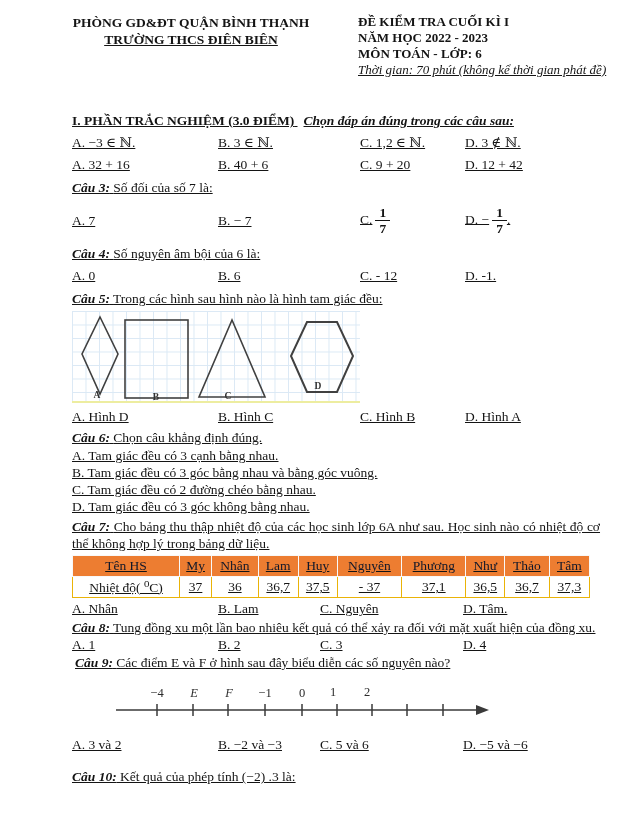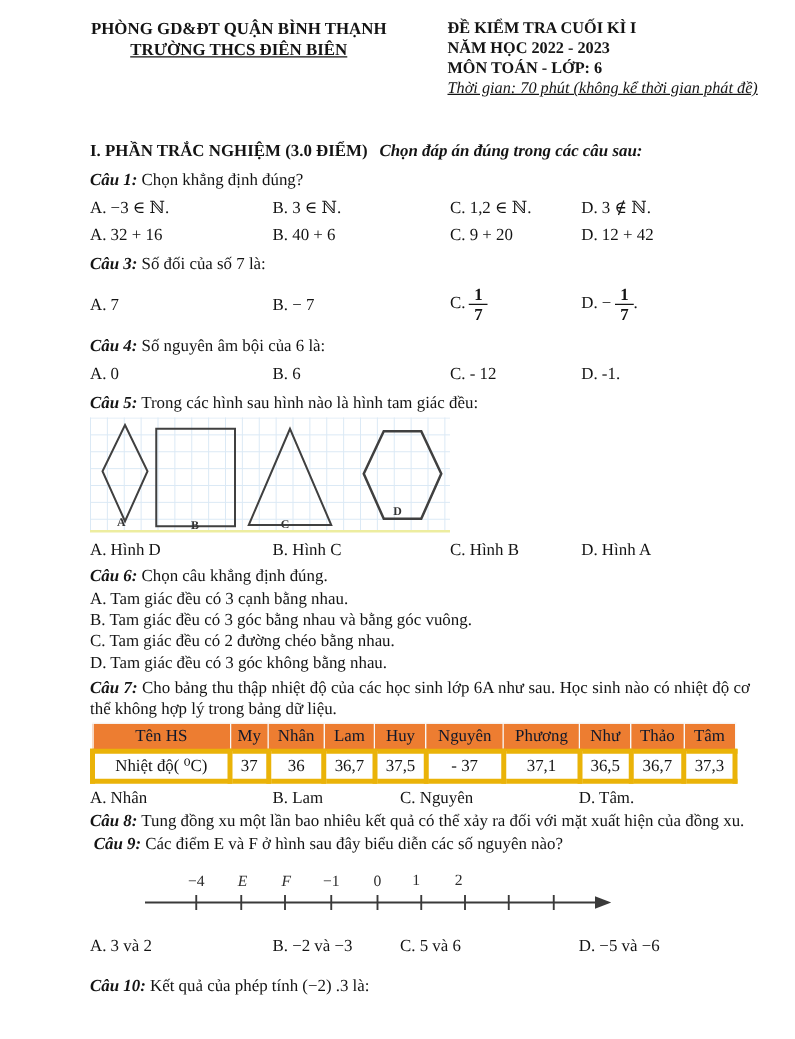--- a/index.html
+++ b/index.html
@@ -12,21 +12,21 @@
   .bolditalic{font-weight:bold;font-style:italic;}
   .italic{font-style:italic;}
   .underline{text-decoration:underline;}
 
   
   .header{display:flex;padding-top:14px;}
   .header-left{width:262px;margin-left:60px;text-align:center;line-height:17px;font-size:13.5px;font-family:Liberation Serif, serif;}
   .header-right{width:250px;margin-left:auto;margin-right:28px;text-align:left;line-height:16px;font-size:13px;}
 
   
-  .content{padding:0 36px 0 72px;}
+  .content{padding:0 36px 0 72px;text-decoration:underline;}
   .section-title{margin-top:34px;font-size:13.5px;line-height:18px;}
   .section-title .inst{margin-left:6px;}
 
   .q-line{margin-top:4px;line-height:19px;}
   .q-label{font-weight:bold;font-style:italic;}
 
   .ans-row{display:grid;margin-top:3px;line-height:19px;}
   .ans-row.v1{grid-template-columns:146px 142px 105px auto;}
   .ans-row.v2{grid-template-columns:146px 102px 143px auto;}
   .ans-row.fracs{height:40px;align-items:center;}
@@ -49,21 +49,21 @@
   }
   .fig5 svg{position:absolute;left:0;top:0;}
 
   
   table.temp{border-collapse:collapse;width:518px;margin-top:3px;}
   table.temp th{
     background:#ED7D31;color:#0f172a;font-weight:normal;
     border:1px solid #f8f8f8;padding:0 2px;height:20px;text-align:center;font-size:13.5px;
   }
   table.temp td{
-    border:4px solid #eab308;padding:0 2px;height:20px;text-align:center;font-size:13.5px;background:#fff;
+    border:1px solid #eab308;padding:0 2px;height:20px;text-align:center;font-size:13.5px;background:#fff;
   }
   table.temp td.first{width:102px;}
 
   
   .fig9{margin:4px 0 0 38px;width:382px;height:56px;}
 
   .gap-q10{margin-top:14px;}
 </style>
 </head>
 <body>
@@ -82,24 +82,20 @@
 </div>
 
 <div class="content">
 
   <div class="section-title">
     <span class="bold">I. PHẦN TRẮC NGHIỆM (3.0 ĐIỂM)</span>
     <span class="bolditalic inst">Chọn đáp án đúng trong các câu sau:</span>
   </div>
 
   <div>
-    <div class="q-line">
-      <span class="q-label">Câu 1:</span>
-      <span>Chọn khẳng định đúng?</span>
-    </div>
     <div class="ans-row v1">
       <span>A. −3 ∈ ℕ.</span>
       <span>B. 3 ∈ ℕ.</span>
       <span>C. 1,2 ∈ ℕ.</span>
       <span>D. 3 ∉ ℕ.</span>
     </div>
   </div>
 
   <div>
     <div class="ans-row v1">
@@ -219,20 +215,26 @@
       <span>C. Nguyên</span>
       <span>D. Tâm.</span>
     </div>
   </div>
 
   <div>
     <div class="q-line" style="margin-top:1px;line-height:17px;">
       <span class="q-label">Câu 8:</span>
       <span>Tung đồng xu một lần bao nhiêu kết quả có thể xảy ra đối với mặt xuất hiện của đồng xu.</span>
     </div>
+    <div class="ans-row v2" style="margin-top:0;line-height:17px;">
+      <span>A. 1</span>
+      <span>B. 2</span>
+      <span>C. 3</span>
+      <span>D. 4</span>
+    </div>
   </div>
 
   <div>
     <div class="q-line" style="margin-top:1px;line-height:17px;padding-left:3px;">
       <span class="q-label">Câu 9:</span>
       <span>Các điểm E và F ở hình sau đây biểu diễn các số nguyên nào?</span>
     </div>
     <div class="fig9">
       <svg width="382" height="56" viewBox="0 0 382 56">
         <g stroke="#3a3a3a" stroke-width="1.5">

